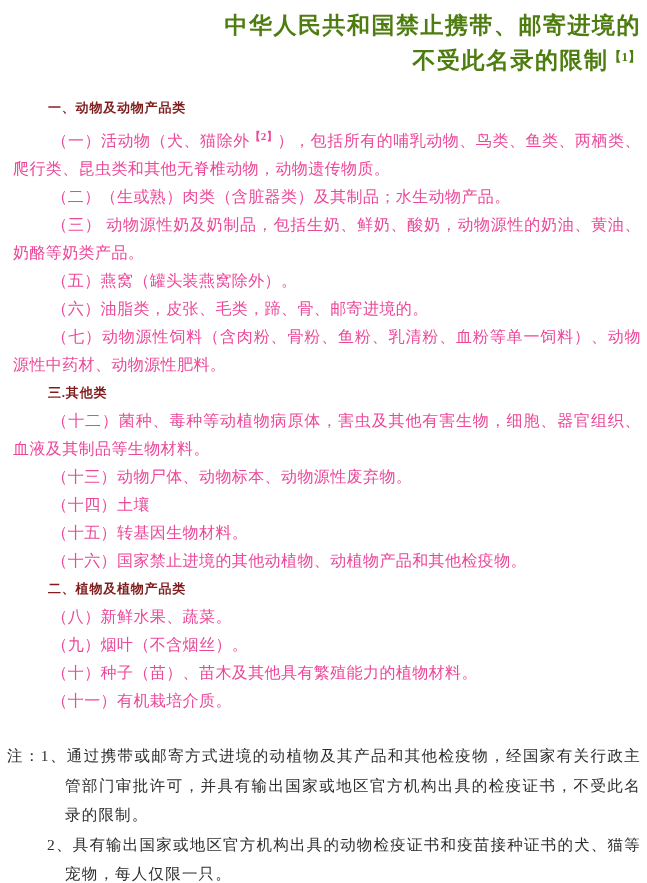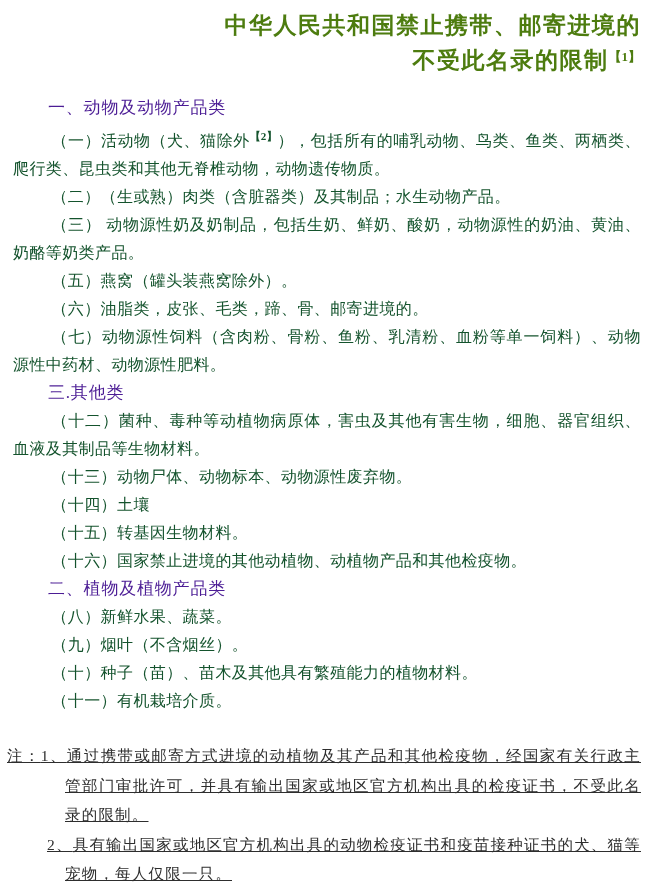--- a/index.html
+++ b/index.html
@@ -29,52 +29,51 @@
   }
   .doc-title .title-sup {
     font-size: 13px;
     font-weight: bold;
     vertical-align: 7px;
     letter-spacing: 0;
   }
   .sec-heading {
     margin: 0;
     padding-left: 35px;
-    font-size: 17px;
-    font-weight: normal;
+    font-size: 13px;
+    font-weight: bold;
     line-height: 28px;
     letter-spacing: 0.8px;
-    color: #4c1d95;
+    color: #7f1d1d;
   }
   .item {
     margin: 0;
     font-size: 16px;
     line-height: 28px;
     text-indent: 2.4em;
     text-align: justify;
     letter-spacing: 0.4px;
-    color: #14532d;
+    color: #ec4899;
   }
   .fn-sup {
     font-size: 11px;
     font-weight: bold;
     vertical-align: 6px;
     letter-spacing: 0;
   }
   .notes {
     margin-top: 26px;
     font-size: 15.5px;
     line-height: 29.5px;
     color: #2e2e2e;
   }
   .note {
     margin: 0;
     text-align: justify;
     letter-spacing: 1.2px;
-    text-decoration: underline;
   }
   .note-first {
     padding-left: 52px;
     text-indent: -58px;
   }
   .note-rest {
     padding-left: 52px;
     text-indent: -18px;
   }
   .note-label, .note-marker {

